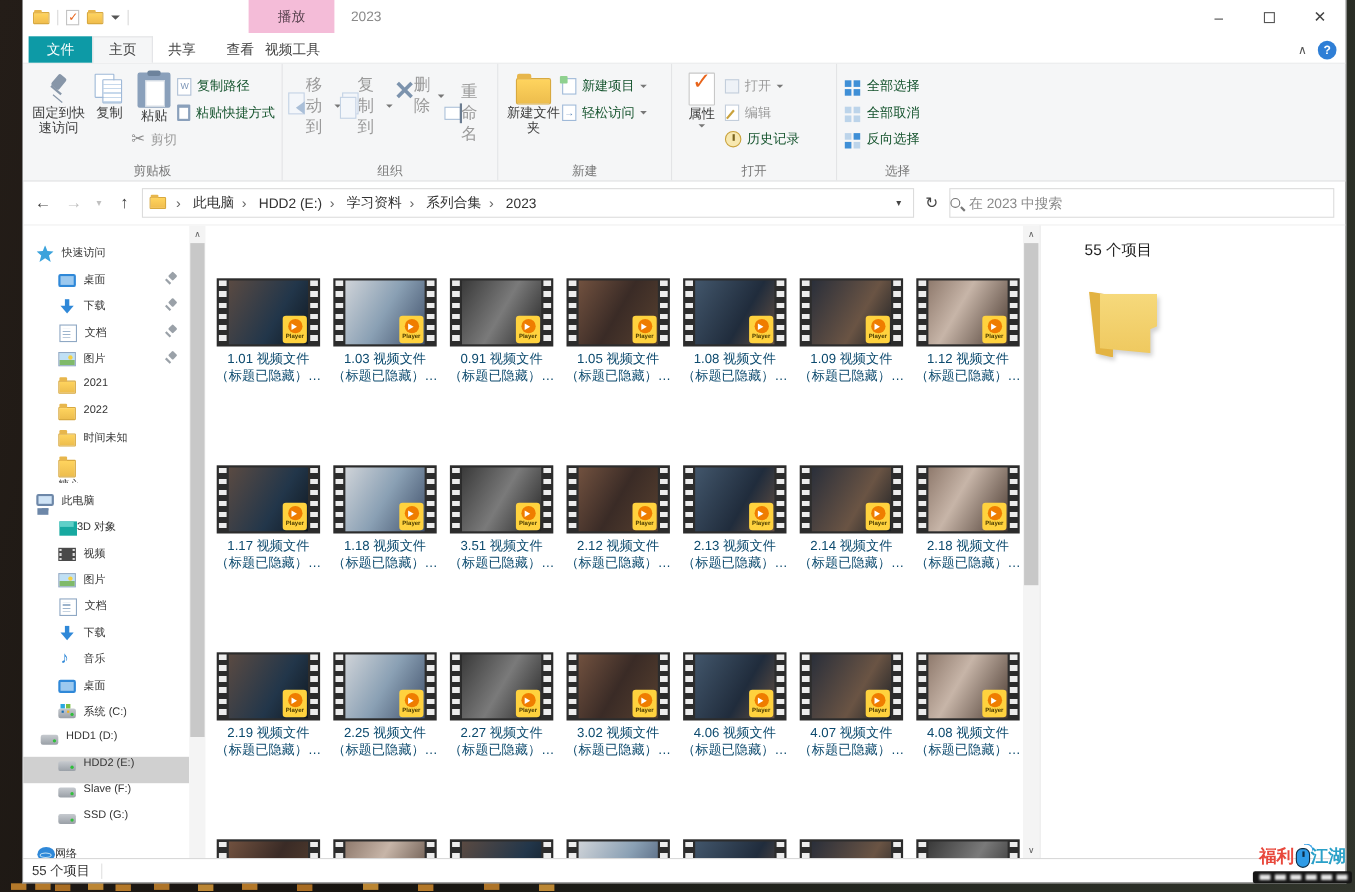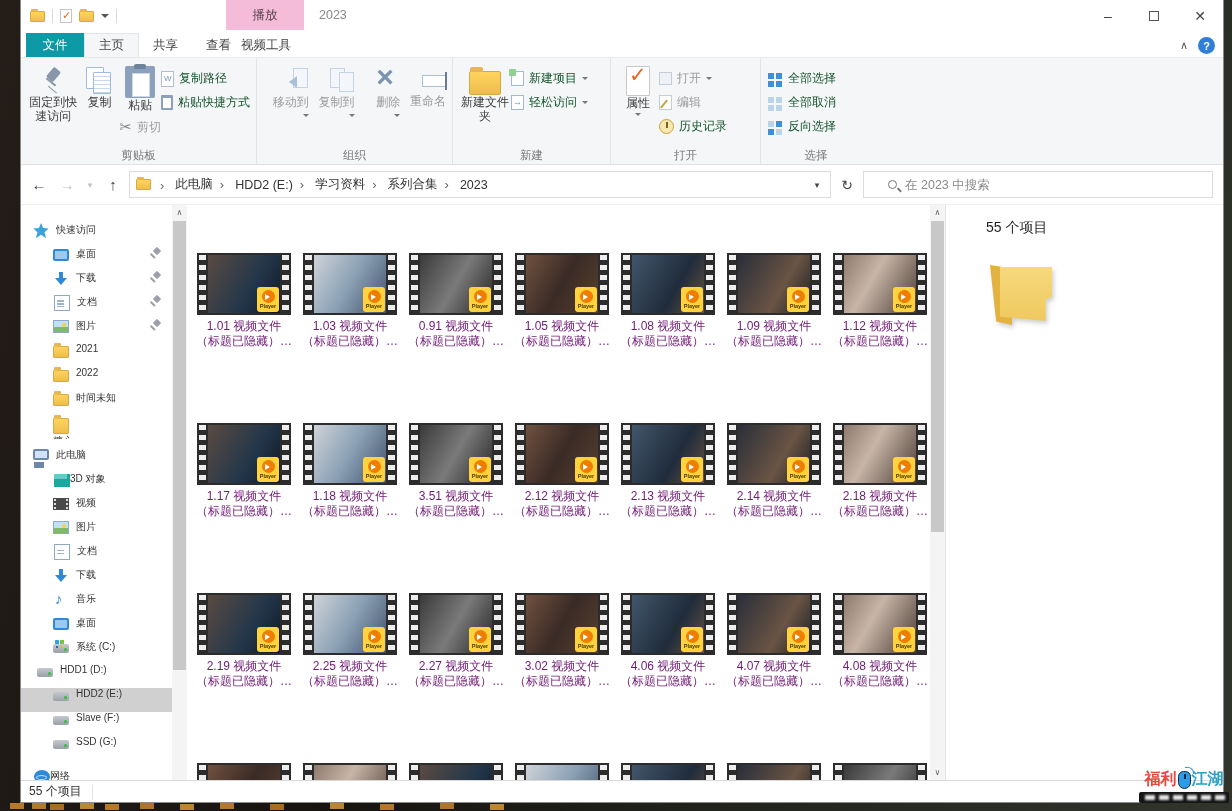--- a/index.html
+++ b/index.html
@@ -35,21 +35,21 @@
   .help{width:17px;height:17px;border-radius:50%;background:#2f7fd6;color:#fff;font-size:11px;font-weight:bold;display:flex;align-items:center;justify-content:center;}
 
   
   .ribbon{height:107px;background:#f5f6f7;border-bottom:1px solid #e1e1e3;display:flex;flex:0 0 107px;}
   .rgroup{position:relative;border-right:1px solid #e3e4e6;padding:4px 6px 16px;display:flex;align-items:flex-start;}
   .rgroup-label{position:absolute;bottom:1px;left:0;right:0;text-align:center;font-size:11.5px;color:#777;}
   .bigbtn{display:flex;flex-direction:column;align-items:center;width:58px;padding-top:3px;font-size:12px;color:#3b3b3b;text-align:center;line-height:14px;}
   .smallcol{display:flex;flex-direction:column;gap:3px;padding-top:6px;}
   .smallbtn{display:flex;align-items:center;gap:5px;height:21px;font-size:12px;color:#14532d;white-space:nowrap;}
   .smallbtn.dis{color:#9b9b9b;}
-  .medbtn{display:flex;flex-direction:column;align-items:flex-end;width:47px;padding-top:6px;font-size:12px;color:#9b9b9b;}
+  .medbtn{display:flex;flex-direction:row;align-items:center;width:47px;padding-top:6px;font-size:15px;color:#9b9b9b;}
   .rico{position:relative;}
   .i-pin32{width:30px;height:30px;}
   .i-pin32:before{content:"";position:absolute;left:11px;top:3px;width:9px;height:13px;background:#8796a8;border-radius:2px;transform:rotate(40deg);}
   .i-pin32:after{content:"";position:absolute;left:7px;top:16px;width:12px;height:2px;background:#8796a8;transform:rotate(40deg);box-shadow:6px 5px 0 -0.5px #8796a8;}
   .i-copy32{width:30px;height:30px;}
   .i-copy32:before,.i-copy32:after{content:"";position:absolute;width:16px;height:20px;background:#fff;border:1px solid #9fb9d8;border-radius:1px;}
   .i-copy32:before{left:2px;top:2px;}
   .i-copy32:after{left:9px;top:7px;background:repeating-linear-gradient(#fff 0 3px,#c7d9ec 3px 4px);}
   .i-paste32{width:30px;height:32px;background:#8aa0bb;border-radius:2px;margin-top:1px;}
   .i-paste32:before{content:"";position:absolute;left:9px;top:-2px;width:12px;height:5px;background:#6d839c;border-radius:2px;}
@@ -87,21 +87,21 @@
   .addr{height:40px;display:flex;align-items:center;padding:0 10px 0 6px;gap:4px;flex:0 0 40px;border-bottom:1px solid #f0f0f0;}
   .nav-ic{width:24px;height:26px;display:flex;align-items:center;justify-content:center;font-size:15px;color:#444;}
   .nav-ic.dis{color:#c0c0c0;}
   .nav-ic.small{width:14px;font-size:9px;}
   .crumbbox{flex:1;height:27px;border:1px solid #dcdcdc;display:flex;align-items:center;padding:0 2px 0 6px;gap:2px;background:#fff;}
   .crumb{display:flex;align-items:center;font-size:12.5px;color:#333;padding:0 2px;white-space:nowrap;}
   .crumb-sep:after{content:"\203A";color:#666;padding:0 7px;font-size:13px;}
   .crumb:last-of-type .crumb-sep:after{content:"";padding:0;}
   .crumb-end{margin-left:auto;display:flex;align-items:center;gap:8px;padding-right:4px;}
   .refresh{width:24px;height:26px;display:flex;align-items:center;justify-content:center;color:#444;font-size:14px;}
-  .searchbox{width:350px;height:27px;border:1px solid #dcdcdc;display:flex;align-items:center;gap:8px;padding:0 24px;background:#fff;}
+  .searchbox{width:350px;height:27px;border:1px solid #dcdcdc;display:flex;align-items:center;gap:8px;padding:0 0;background:#fff;}
   .mag{width:9px;height:9px;border:1.5px solid #777;border-radius:50%;position:relative;flex:0 0 9px;}
   .mag:after{content:"";position:absolute;left:8px;top:8px;width:5px;height:1.5px;background:#777;transform:rotate(45deg);}
   .searchbox input{border:none;outline:none;font-size:12.5px;width:100%;color:#333;background:transparent;}
   .searchbox input::placeholder{color:#8a8a8a;opacity:1;}
 
   
   .main{flex:1;display:flex;min-height:0;}
   .sidewrap{width:166px;position:relative;flex:0 0 166px;overflow:hidden;}
   .side{position:absolute;left:0;top:0;right:15px;bottom:0;padding-top:18px;overflow:hidden;}
   .side-item{display:flex;align-items:flex-start;height:24px;font-size:10px;color:#333;padding-right:2px;white-space:nowrap;}
@@ -156,21 +156,21 @@
   .fr1{background:linear-gradient(120deg,#2a2f3a,#6a5444 60%,#1a1f24);}
   .fr2{background:linear-gradient(120deg,#71513f,#3a2b26 50%,#57402f);}
   .fr3{background:linear-gradient(120deg,#cfd3d8,#8aa0b4 50%,#40506a);}
   .fr4{background:linear-gradient(120deg,#8f7a6d,#c7b5a8 40%,#4a3a31);}
   .fr5{background:linear-gradient(120deg,#42566b,#202c3c 60%,#665142);}
   .fr6{background:linear-gradient(120deg,#3a3a3a,#7a7a7a 50%,#242424);}
   .badge{position:absolute;right:12px;bottom:3px;width:22px;height:25px;background:#ffd23e;border-radius:3px;display:flex;flex-direction:column;align-items:center;justify-content:center;gap:1px;}
   .badge-circle{width:13px;height:13px;border-radius:50%;background:#ef7d00;display:flex;align-items:center;justify-content:center;}
   .badge-tri{width:0;height:0;border:3px solid transparent;border-left:5px solid #fff;margin-left:2px;}
   .badge-text{font-size:5.5px;color:#4a3a00;font-weight:bold;line-height:5px;}
-  .tile-name{margin-top:4px;font-size:12px;line-height:15px;height:45px;overflow:hidden;text-align:center;color:#701a75;word-break:break-all;}
+  .tile-name{margin-top:4px;font-size:12px;line-height:15px;height:45px;overflow:hidden;text-align:center;color:#0c4a6e;word-break:break-all;}
 
   
   .rpane{width:278px;flex:0 0 278px;border-left:1px solid #e4e4e4;padding:14px 0 0 40px;}
   .rcount{font-size:14px;color:#1f1f1f;}
   .big-folder{position:relative;width:72px;height:60px;margin:28px 0 0 4px;filter:drop-shadow(2px 3px 2px rgba(0,0,0,.18));}
   .bf-back{position:absolute;left:0;top:0;width:22px;height:60px;background:#e3b342;clip-path:polygon(0 0,100% 6%,100% 100%,28% 94%);}
   .bf-front{position:absolute;left:10px;top:2px;width:52px;height:54px;background:linear-gradient(#f6d97c,#efc95f);clip-path:polygon(0 0,100% 0,100% 55%,88% 60%,88% 100%,0 92%);}
 
   
   .statusbar{height:22px;border-top:1px solid #d9d9d9;display:flex;align-items:center;padding-left:8px;gap:10px;font-size:12px;color:#333;flex:0 0 22px;}

